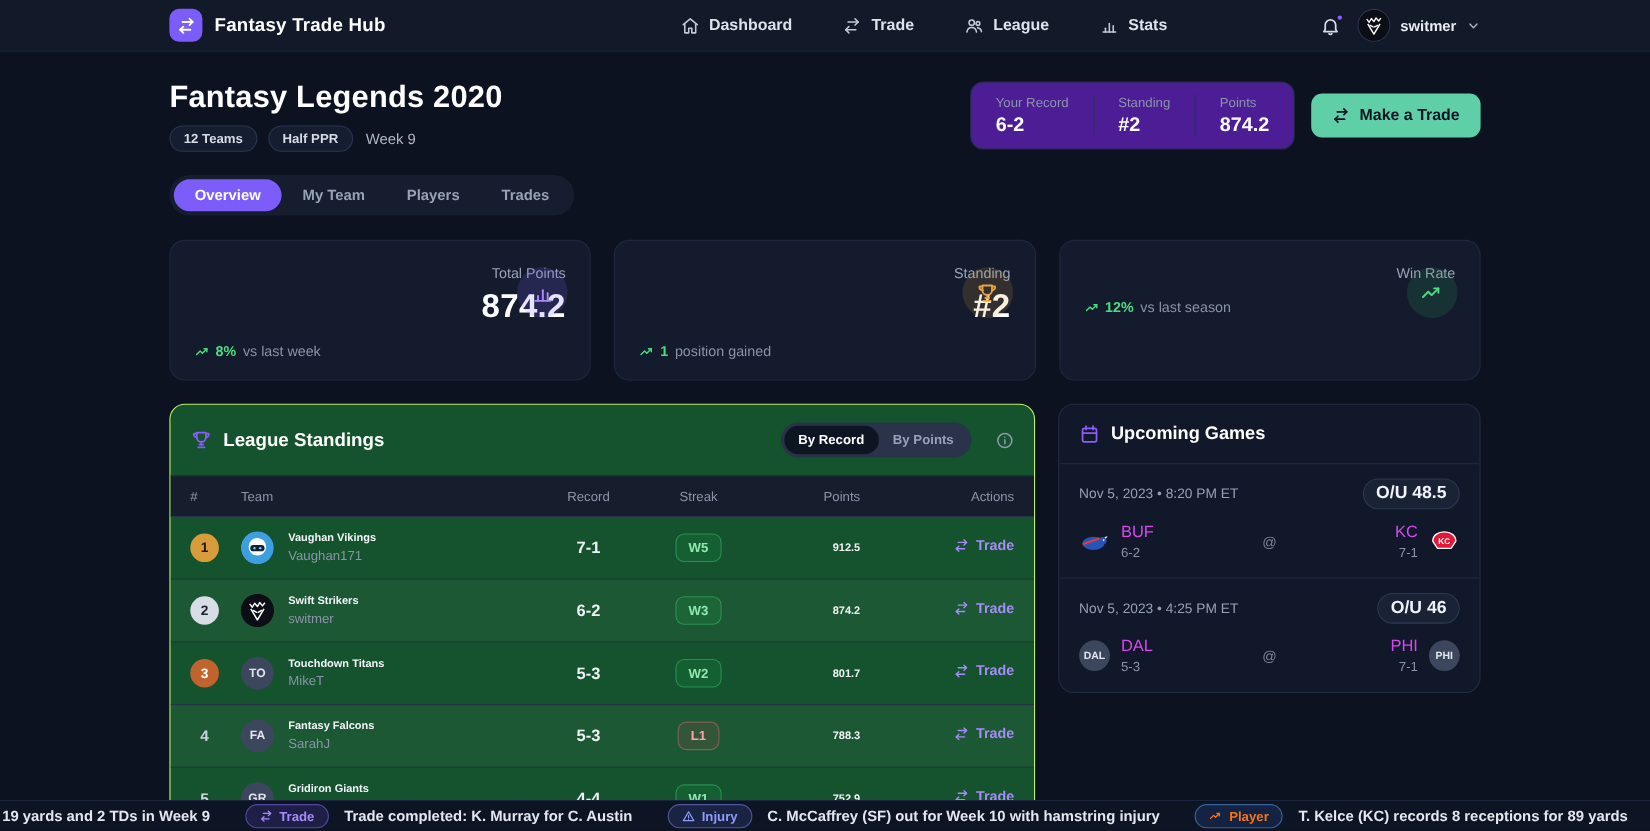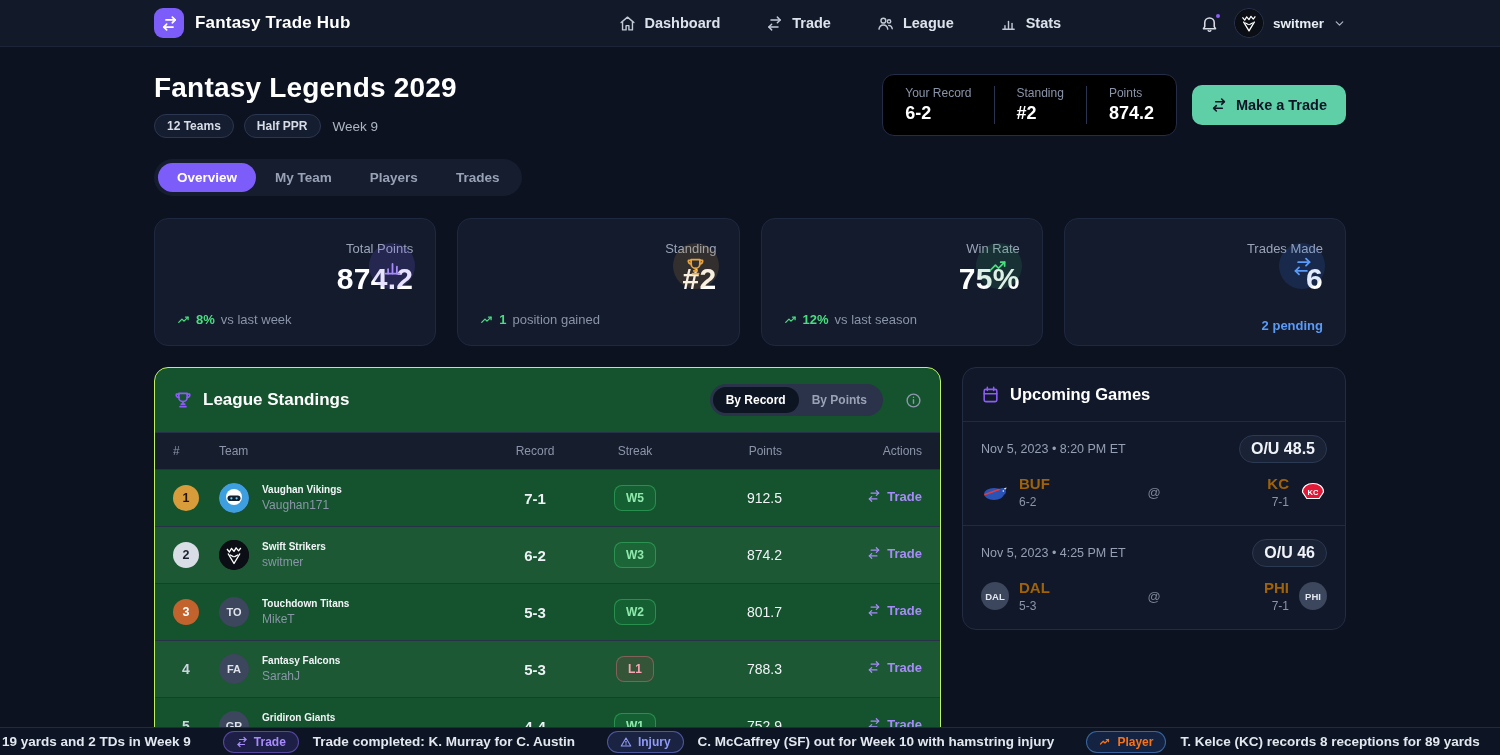--- a/index.html
+++ b/index.html
@@ -28,21 +28,21 @@
   .avatar { width: 30px; height: 30px; border-radius: 50%; overflow: hidden; border: 1px solid #2a3450; background: #0b0e14; }
   .user-name { font-size: 13.5px; font-weight: 700; color: #e8ecf3; }
 
   
   .hero { display: flex; justify-content: space-between; align-items: center; margin-top: 25px; }
   .page-title { font-size: 28px; font-weight: 800; color: #fff; letter-spacing: .2px; }
   .hero-badges { display: flex; align-items: center; gap: 10px; margin-top: 10px; }
   .pill-badge { border: 1px solid #2b3650; background: #151d30; color: #d7dce6; font-size: 12px; font-weight: 700; padding: 4px 12px; border-radius: 999px; }
   .week-label { font-size: 13.5px; color: #aeb6c4; margin-left: 2px; }
   .hero-right { display: flex; align-items: center; gap: 15px; }
-  .record-card { display: flex; background: #000000; border: 1px solid #232d48; border-radius: 12px; padding: 11px 0; }
+  .record-card { display: flex; background: #4c1d95; border: 1px solid #232d48; border-radius: 12px; padding: 11px 0; }
   .record-cell { padding: 0 22px; }
   .record-cell + .record-cell { border-left: 1px solid #2a3450; }
   .record-label { font-size: 12px; color: #8a94a8; }
   .record-value { font-size: 18px; font-weight: 800; color: #fff; margin-top: 3px; }
   .cta-btn { display: flex; align-items: center; gap: 9px; background: #5fcfa7; color: #0d1424; border: none; border-radius: 10px; padding: 12px 19px; font-size: 14.5px; font-weight: 700; font-family: inherit; cursor: pointer; }
 
   
   .tabs { display: inline-flex; background: #151d2f; border-radius: 999px; padding: 4px; margin-top: 21px; }
   .tab { padding: 7px 19px; border-radius: 999px; font-size: 13.5px; font-weight: 600; color: #98a2b6; cursor: pointer; }
   .tab.active { background: #7c5dfa; color: #fff; }
@@ -88,34 +88,34 @@
   .rank-silver { background: #d9dde6; color: #1c2230; }
   .rank-bronze { background: #c2632e; color: #fff; }
   .rank-plain { color: #cfd5e0; font-size: 14px; font-weight: 600; background: transparent; }
   .team-avatar { width: 30px; height: 30px; border-radius: 50%; overflow: hidden; margin-right: 13px; flex: none; display: flex; align-items: center; justify-content: center; background: #3c465c; color: #dfe4ec; font-size: 11px; font-weight: 700; }
   .team-name { font-size: 10px; font-weight: 700; color: #f2f4f8; }
   .team-owner { font-size: 12px; color: #8b95a9; margin-top: 3px; }
   .cell-record { font-size: 15px; font-weight: 700; color: #eef1f6; }
   .streak-pill { display: inline-block; padding: 5px 11px; border-radius: 8px; font-size: 12px; font-weight: 800; }
   .streak-win { background: rgba(34,197,94,.12); border: 1px solid rgba(74,222,128,.38); color: #8fe8ac; }
   .streak-loss { background: rgba(225,70,95,.13); border: 1px solid rgba(244,114,142,.4); color: #f8a6b4; }
-  .cell-points { font-size: 14px; font-weight: 400; color: #f2f4f8; }
+  .cell-points { font-size: 10px; font-weight: 700; color: #f2f4f8; }
   .trade-link { display: inline-flex; align-items: center; gap: 6px; color: #a78bfa; font-size: 13px; font-weight: 700; cursor: pointer; }
 
   
   .upcoming { flex: 1; background: #111829; border: 1px solid #222c42; border-radius: 14px; overflow: hidden; }
   .upcoming-header { display: flex; align-items: center; gap: 10px; padding: 17px 18px; }
   .game { border-top: 1px solid #202a40; padding: 13px 18px 16px; }
   .game-top { display: flex; align-items: center; justify-content: space-between; }
   .game-date { font-size: 12.5px; color: #95a0b4; }
   .ou-pill { background: #1a2335; border: 1px solid #2c3952; border-radius: 999px; padding: 4px 11px; font-size: 16px; font-weight: 800; color: #f0f3f8; }
   .game-teams { display: flex; align-items: center; margin-top: 12px; }
   .gteam { display: flex; align-items: center; gap: 10px; width: 130px; }
   .gteam.right { justify-content: flex-end; text-align: right; margin-left: auto; }
-  .gteam-abbr { font-size: 15px; font-weight: 700; color: #a16207; }
+  .gteam-abbr { font-size: 15px; font-weight: 400; color: #d946ef; }
   .gteam-rec { font-size: 12px; color: #8b95a9; margin-top: 3px; }
   .at-sep { flex: 1; text-align: center; color: #7b8496; font-size: 13px; }
   .team-logo { width: 28px; height: 28px; flex: none; display: flex; align-items: center; justify-content: center; }
   .logo-circle { width: 28px; height: 28px; border-radius: 50%; background: #3c465c; color: #e3e8f0; font-size: 9.5px; font-weight: 700; display: flex; align-items: center; justify-content: center; }
   .view-all { border-top: 1px solid #202a40; padding: 15px; text-align: center; font-size: 13.5px; font-weight: 600; color: #8b5cf6; cursor: pointer; }
 
   
   .ticker { position: fixed; left: 0; right: 0; bottom: 0; height: 28px; background: #0d1424; border-top: 1px solid #202a40; display: flex; align-items: center; gap: 32px; white-space: nowrap; overflow: hidden; padding-left: 2px; z-index: 10; }
   .ticker-item { display: flex; align-items: center; gap: 14px; flex: none; }
   .ticker-text { font-size: 13.5px; font-weight: 600; color: #e3e8ef; }
@@ -210,21 +210,21 @@
       </div>
     </div>
   </div>
 </div>
 
 <div class="container">
 
   
   <div class="hero">
     <div>
-      <div class="page-title">Fantasy Legends 2029</div>
+      <div class="page-title">Fantasy Legends 2020</div>
       <div class="hero-badges">
         <span class="pill-badge">12 Teams</span>
         <span class="pill-badge">Half PPR</span>
         <span class="week-label">Week 9</span>
       </div>
     </div>
     <div class="hero-right">
       <div class="record-card">
         <div class="record-cell">
           <div class="record-label">Your Record</div>
@@ -308,50 +308,36 @@
             <path d="M7 5H4a3 3 0 0 0 3.2 4"></path>
             <path d="M17 5h3a3 3 0 0 1-3.2 4"></path>
             <path d="M12 14v3"></path>
             <path d="M8.5 20h7"></path>
             <path d="M10 17h4"></path>
           </svg>
         </div>
     </div>
     <div class="stat-card">
       <div class="stat-label">Win Rate</div>
-      <div class="stat-value">75%</div>
       <div class="stat-foot">
         <span class="delta-up">
             <span>
               <svg width="14" height="14" viewBox="0 0 24 24" fill="none" stroke="currentColor" stroke-width="2.2" stroke-linecap="round" stroke-linejoin="round">
                 <path d="M3 16l5.5-5.5 3.5 3.5L19 7"></path>
                 <path d="M14.5 7H19v4.5"></path>
               </svg>
             </span>
             <span>12%</span>
           </span>
         <span class="stat-note">vs last season</span>
       </div>
       <div class="stat-icon icon-green">
           <svg width="21" height="21" viewBox="0 0 24 24" fill="none" stroke="currentColor" stroke-width="2" stroke-linecap="round" stroke-linejoin="round">
             <path d="M3 16l5.5-5.5 3.5 3.5L19 7"></path>
             <path d="M14.5 7H19v4.5"></path>
-          </svg>
-        </div>
-    </div>
-    <div class="stat-card">
-      <div class="stat-label">Trades Made</div>
-      <div class="stat-value">6</div>
-      <div class="pending-note">2 pending</div>
-      <div class="stat-icon icon-blue">
-          <svg width="21" height="21" viewBox="0 0 24 24" fill="none" stroke="currentColor" stroke-width="2" stroke-linecap="round" stroke-linejoin="round">
-            <path d="M16 3l4 4-4 4"></path>
-            <path d="M20 7H7"></path>
-            <path d="M8 21l-4-4 4-4"></path>
-            <path d="M4 17h13"></path>
           </svg>
         </div>
     </div>
   </div>
 
   
   <div class="main-row">
 
     <div class="standings">
       <div class="standings-header">

